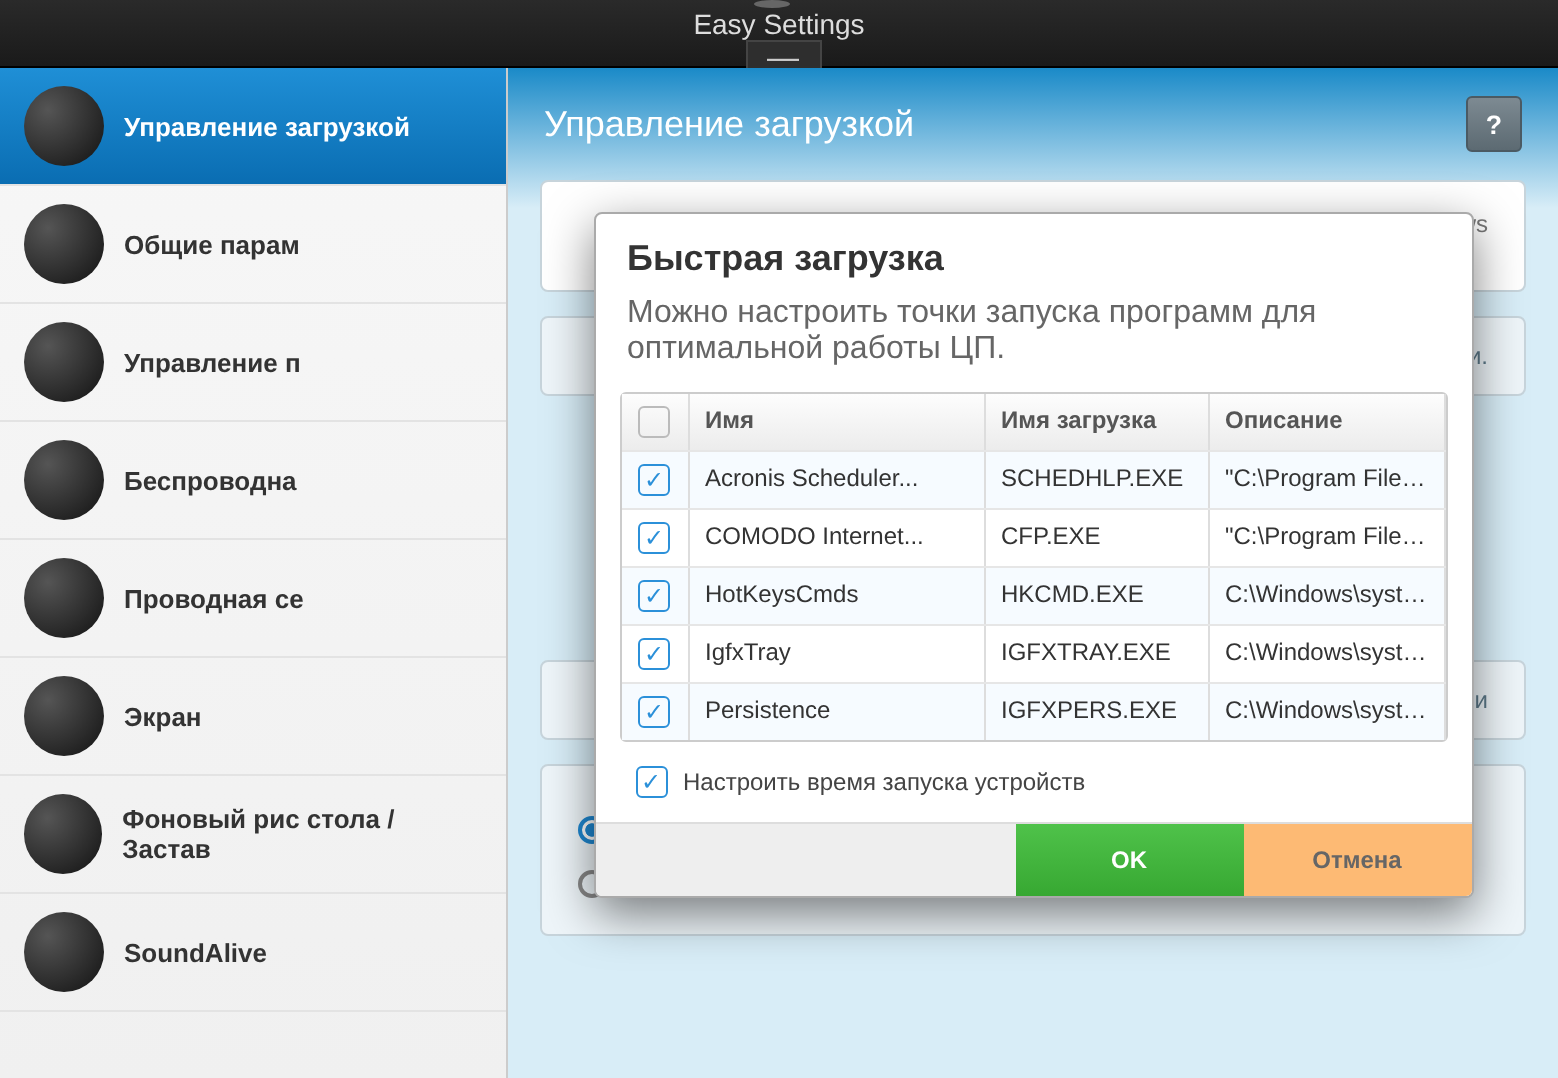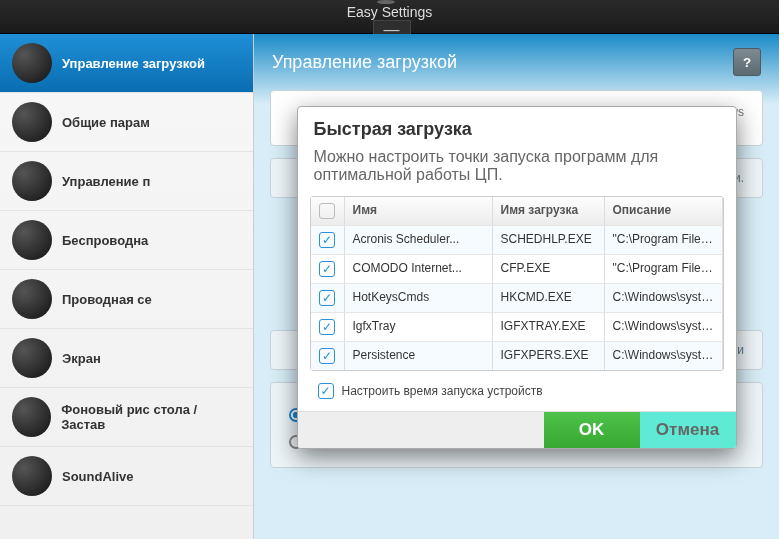--- a/index.html
+++ b/index.html
@@ -42,23 +42,23 @@
 .c-proc { width: 112px; }
 .c-desc { flex: 1; }
 .gbody { max-height: 156px; overflow-y: scroll; }
 .grow { display: flex; font-size: 12px; color: #333; border-top: 1px solid #e6e6e6; }
 .grow:nth-child(odd){ background:#f6fbff; }
 .chk { width: 16px; height: 16px; border: 1px solid #2b90d9; border-radius: 3px; display: inline-flex; align-items:center; justify-content:center; color:#2b90d9; font-size:12px; }
 .chk.empty { border-color:#bbb; color:transparent;}
 .mopt { display:flex; align-items:center; padding: 12px 20px; font-size:12px; color:#444;}
 .mopt .chk { margin-right:8px;}
 .mfoot { display:flex; justify-content:flex-end; background:#eee; border-top:1px solid #ddd; }
-.mfoot button { width: 96px; height: 36px; border:none; font-size:17px; font-weight:bold; cursor:pointer;}
+.mfoot button { width: 114px; height: 36px; border:none; font-size:12px; font-weight:bold; cursor:pointer;}
 .btn-ok { background: linear-gradient(#4fc24a,#37a832); color:#fff; }
-.btn-cancel { background:#5eead4; color:#666;}
+.btn-cancel { background:#fdba74; color:#666;}
 
 
 .gbody::-webkit-scrollbar{width:14px;} .gbody::-webkit-scrollbar-thumb{background:#c7c7c7;border:1px solid #aaa;border-radius:2px;} .gbody::-webkit-scrollbar-track{background:#f0f0f0;}
 
 
 .ic1{background:radial-gradient(circle at 30% 30%,#888,#222);} .ic2{background:radial-gradient(circle at 30% 30%,#555,#111);} .ic3{background:radial-gradient(circle at 30% 30%,#6fd640,#1e6e10);} .ic4{background:radial-gradient(circle at 30% 30%,#35c0e0,#0d5da0);} .ic5{background:radial-gradient(circle at 30% 30%,#f0a030,#a04500);} .ic6{background:radial-gradient(circle at 30% 30%,#4060c0,#101840);} .ic7{background:radial-gradient(circle at 30% 30%,#c05080,#401030);} .ic8{background:radial-gradient(circle at 30% 30%,#e07020,#802000);}
 </style>
 </head>
 <body>
 

